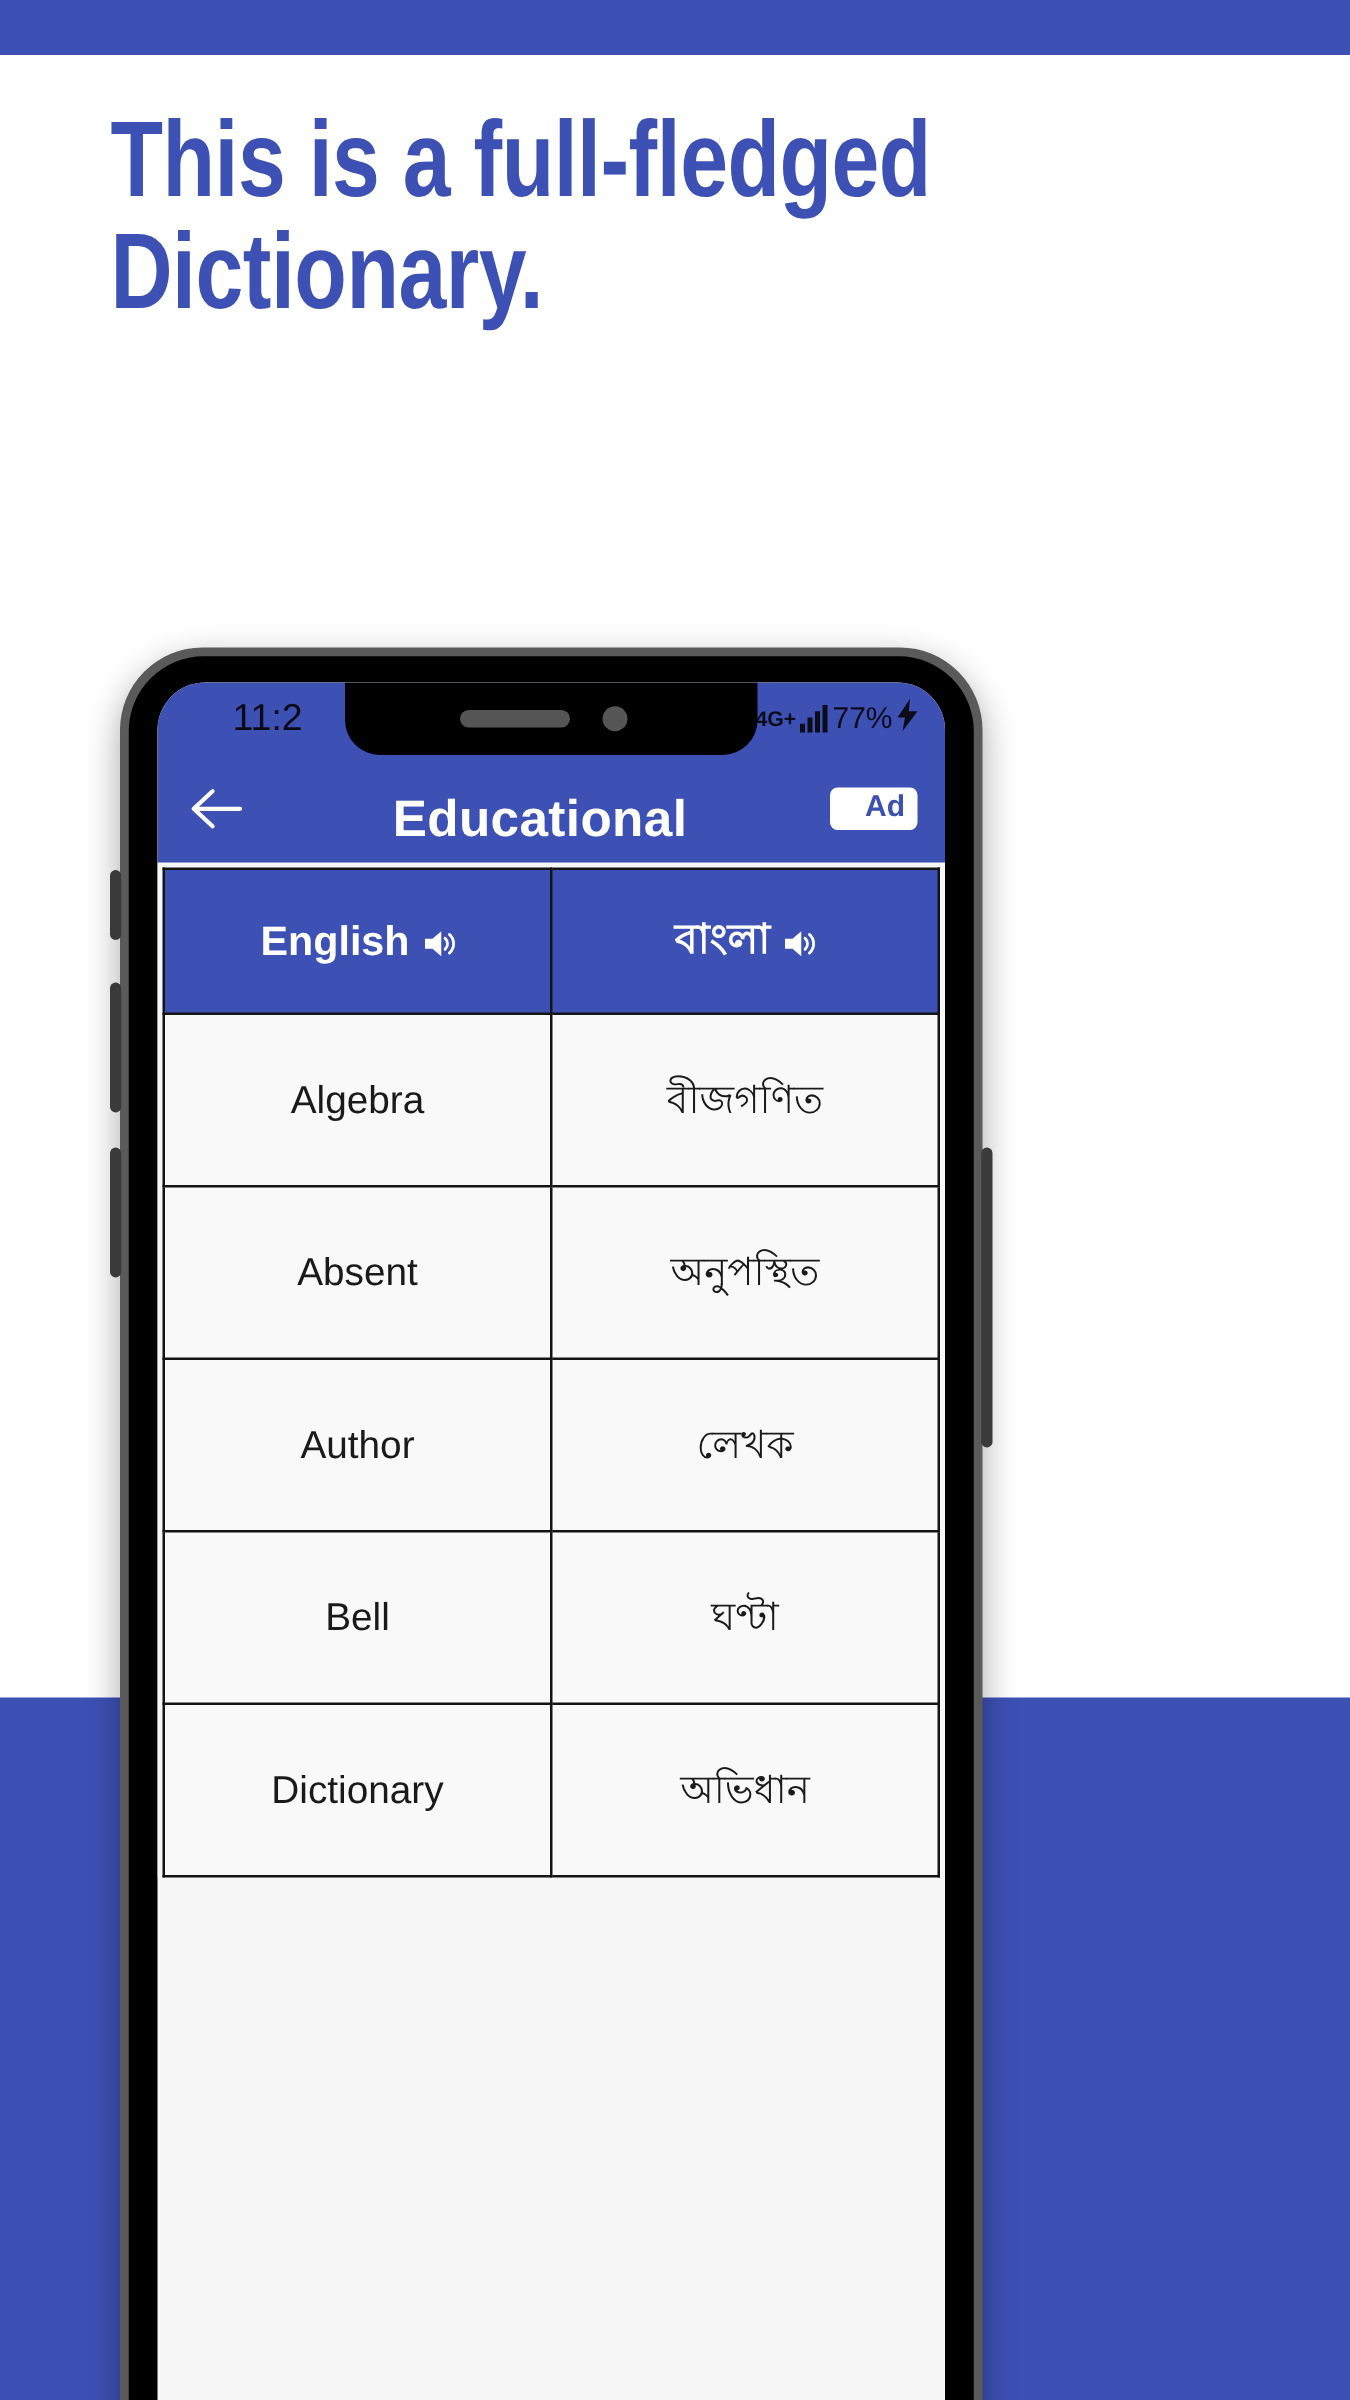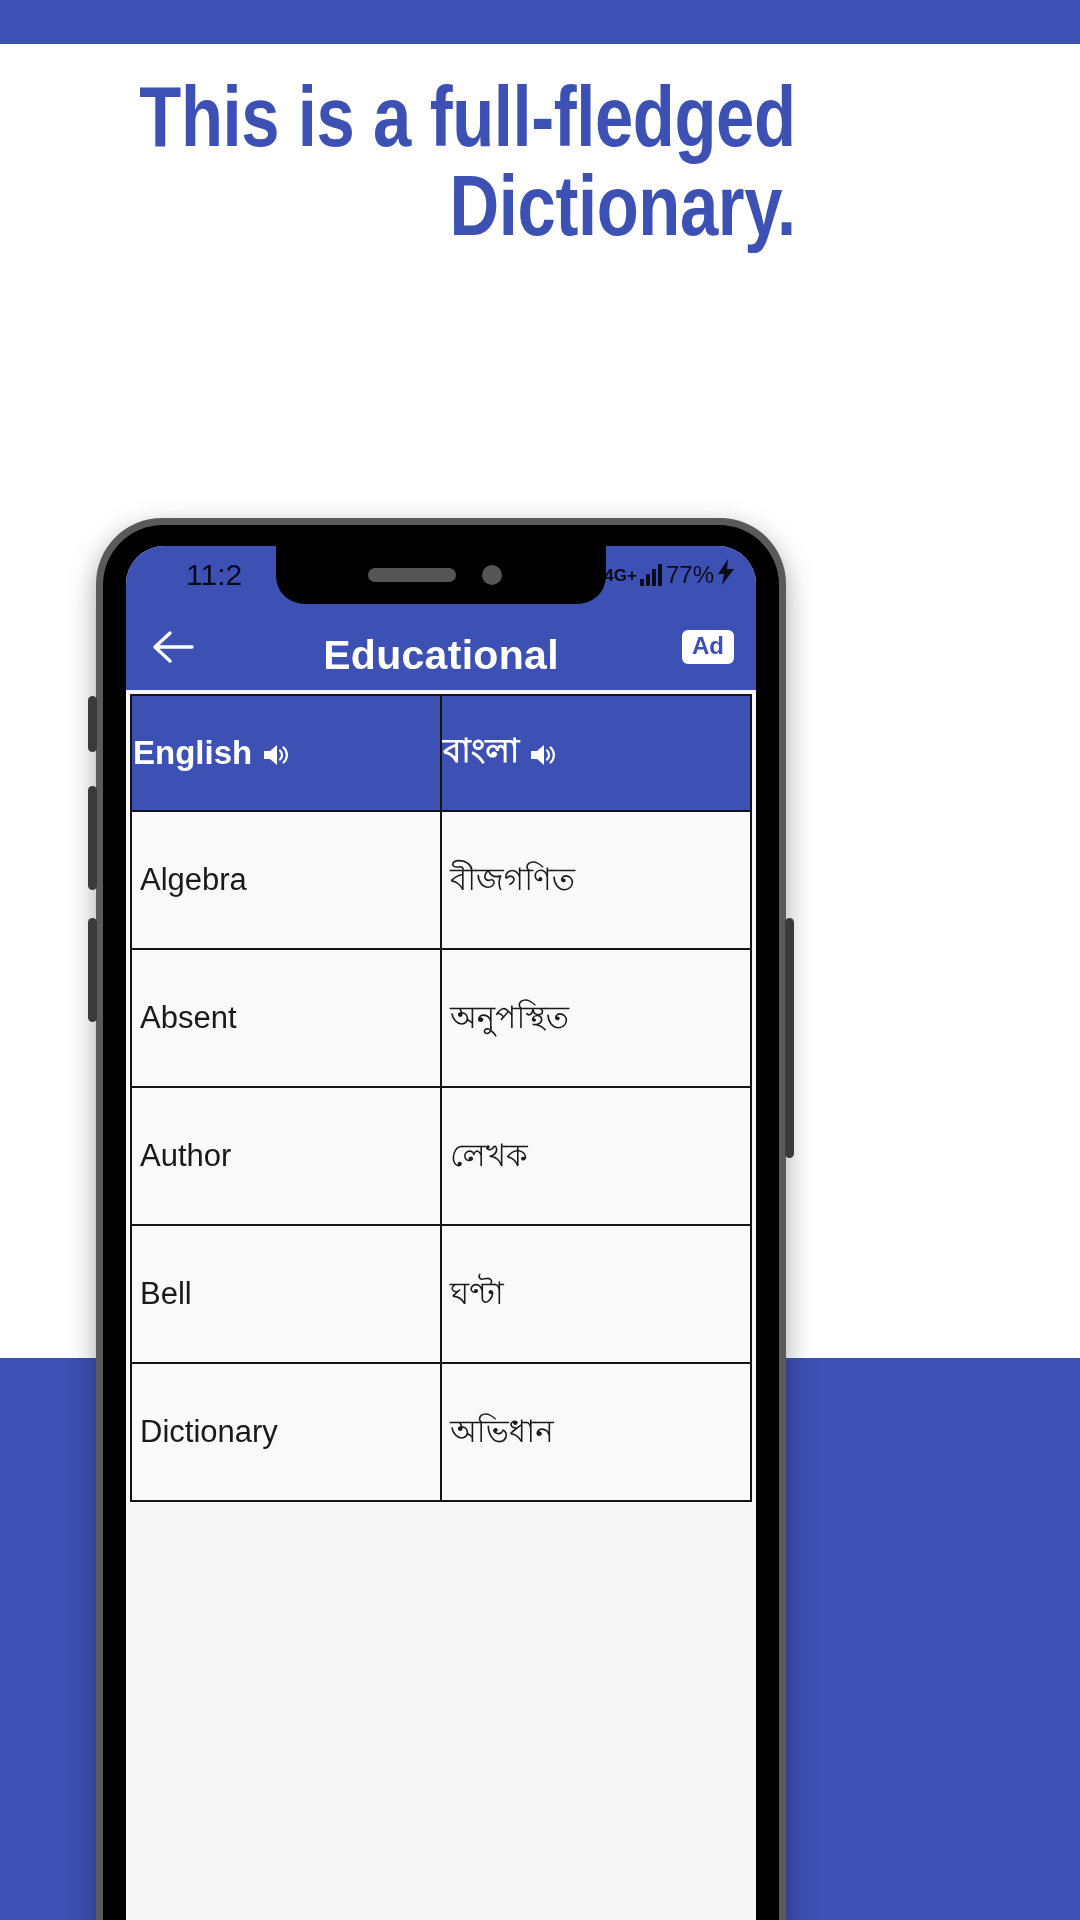--- a/index.html
+++ b/index.html
@@ -31,23 +31,23 @@
   #bg-bottom-band {
     position: absolute;
     left: 0; top: 1358px;
     width: 1080px; height: 562px;
     background: #3D51B5;
   }
 
   
   #headline {
     position: absolute;
-    left: 0; top: 72px;
+    left: 0; top: 84px;
     width: 884px;
-    text-align: right;
+    text-align: left;
     line-height: 1.04;
     z-index: 5;
   }
   .headline-line {
     display: block;
     font-size: 86px;
     font-weight: bold;
     color: #3D51B5;
     letter-spacing: -0.5px;
     transform: scaleX(0.80);
@@ -222,39 +222,39 @@
     font-weight: bold;
     letter-spacing: 0.3px;
     margin-top: 16px;
   }
   #ad-badge {
     flex: 0 0 auto;
     background: #ffffff;
     color: #3D51B5;
     font-size: 24px;
     font-weight: bold;
-    padding: 4px 10px 6px 10px;
+    padding: 4px 10px 6px 28px;
     border-radius: 6px;
     line-height: 1;
     margin-right: 4px;
   }
 
   
   #dict-table-wrap {
     padding: 4px 4px 0 4px;
     background: #F7F7F7;
   }
   #dict-table {
     width: 100%;
     border-collapse: collapse;
     table-layout: fixed;
   }
   #dict-table th, #dict-table td {
     border: 2px solid #141414;
-    text-align: left;
+    text-align: center;
     vertical-align: middle;
   }
   #dict-table thead th {
     background: #3D51B5;
     color: #ffffff;
     height: 112px;
     font-size: 33px;
     font-weight: bold;
   }
   .th-inner {

